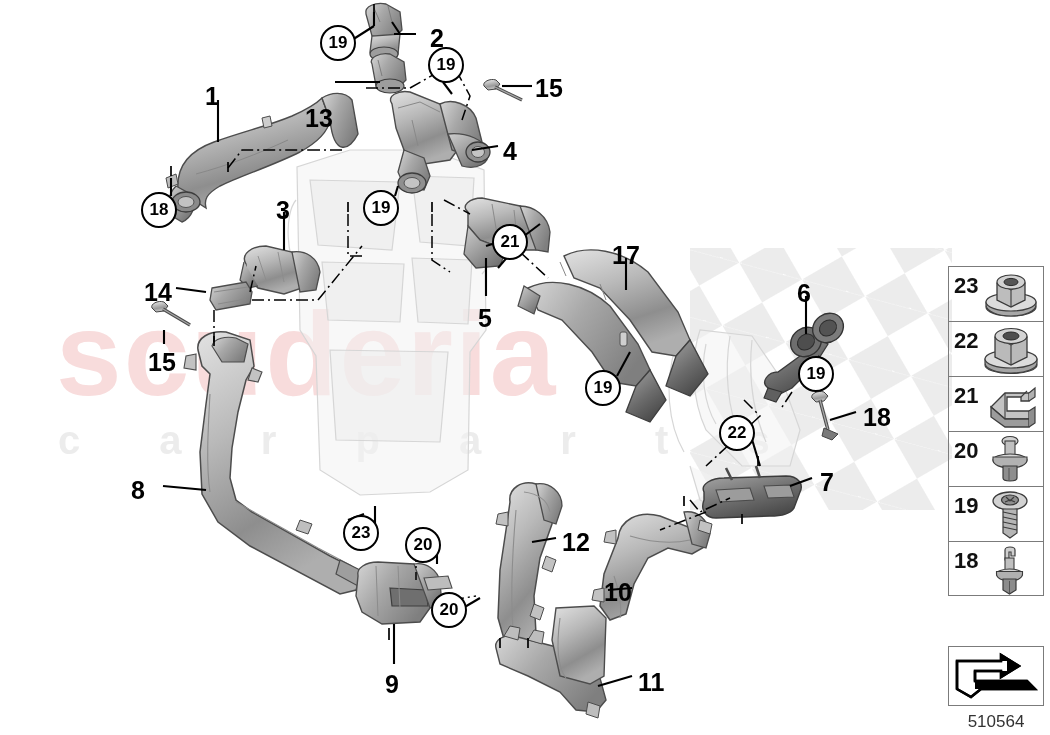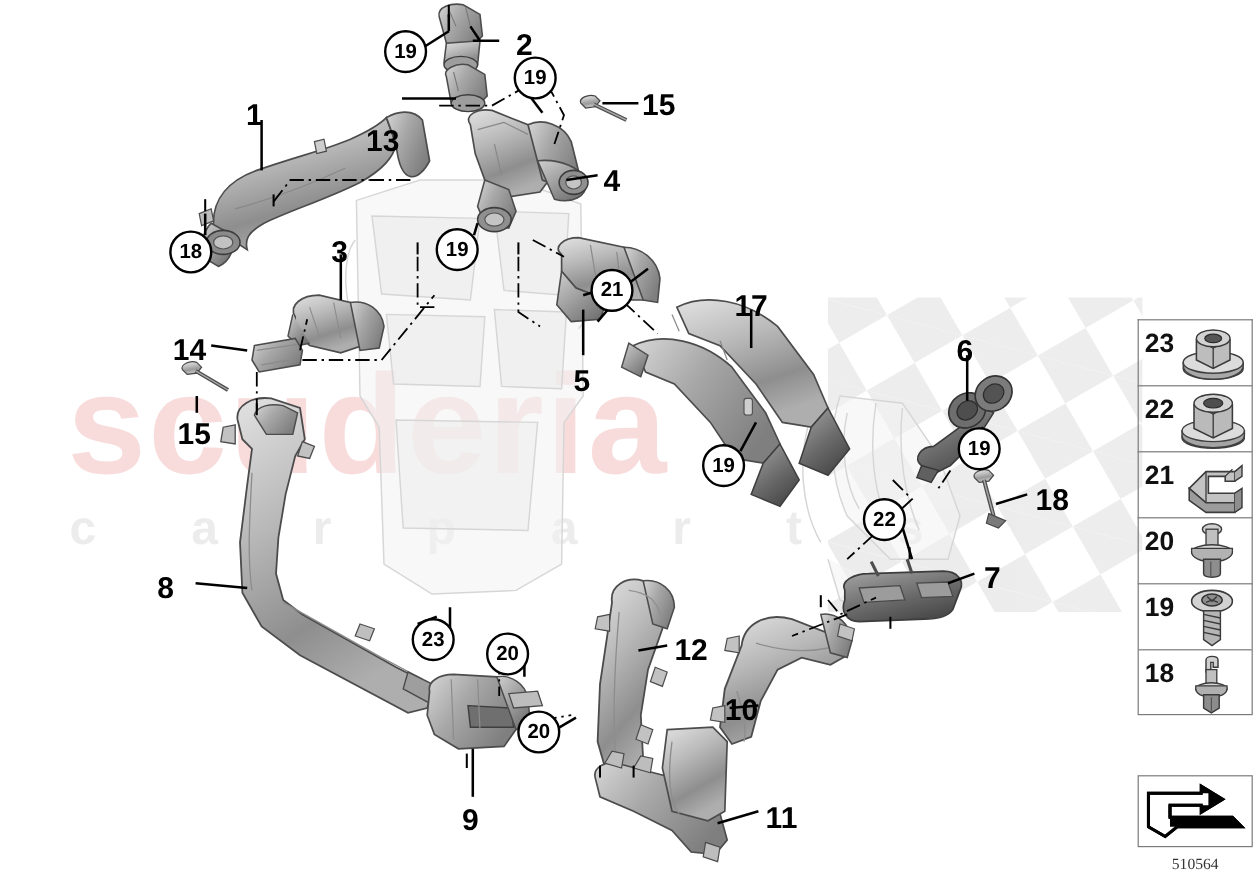--- a/index.html
+++ b/index.html
@@ -43,21 +43,21 @@
   #legend{position:absolute;left:948px;top:266px;width:96px;height:440px;z-index:6;}
   .lgrow{position:relative;box-sizing:border-box;width:96px;height:55px;
      border:1.4px solid #7b7b7b;border-bottom:none;background:transparent;}
   .lgrow:last-child{border-bottom:1.4px solid #7b7b7b;}
   .lgnum{position:absolute;left:5px;top:6px;font-size:22px;font-weight:bold;color:#111;
      font-family:"Liberation Sans", sans-serif;}
   .lgart{position:absolute;right:4px;top:2px;width:58px;height:51px;}
   #arrowbox{position:relative;box-sizing:border-box;width:96px;height:60px;
      border:1.4px solid #7b7b7b;}
   #dgnum{position:absolute;left:948px;top:712px;width:96px;text-align:center;
-     font-size:13px;color:#333;z-index:6;font-family:Liberation Serif, serif;}
+     font-size:17px;color:#333;z-index:6;font-family:Liberation Sans, sans-serif;}
 </style>
 </head>
 <body>
 
 <div id="stage">
 
   <div class="wm-flag">
     <div class="fg"></div>
   </div>
 

